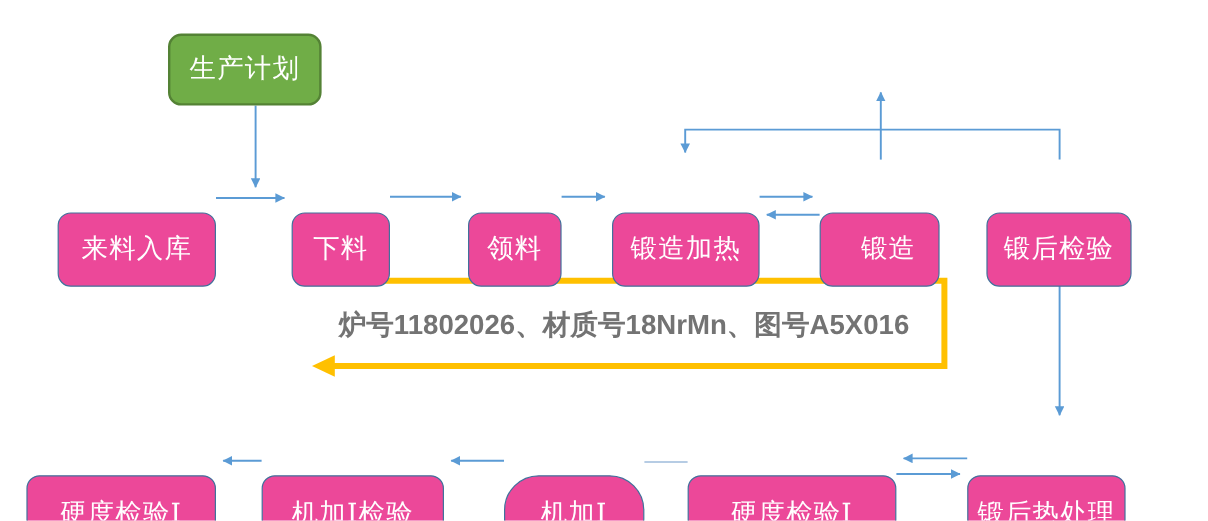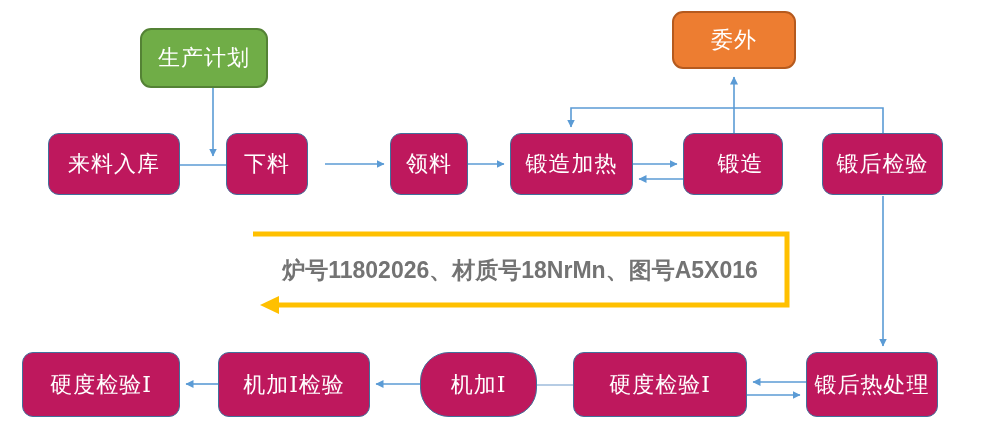--- a/index.html
+++ b/index.html
@@ -30,22 +30,23 @@
     display: flex;
     align-items: center;
     justify-content: center;
     font-size: 22px;
     letter-spacing: 1px;
     line-height: 1;
     text-align: center;
     white-space: nowrap;
   }
   .node.blue {
-    background: #be185d;
+    background: #ec4899;
     border: 1.5px solid #41719C;
+    margin-top: 44px;
   }
   .node.green {
     background: #70AD47;
     border: 2px solid #548235;
   }
   .node.orange {
     background: #ED7D31;
     border: 2px solid #B55A1E;
   }
   .annotation-text {
@@ -91,25 +92,24 @@
     </g>
     <line x1="537" y1="385" x2="573" y2="385" stroke="#B6CCE4" stroke-width="1.8"></line>
     <g>
       <polyline points="253,234 787,234 787,305 277,305" stroke="#FFC000" stroke-width="5" fill="none"></polyline>
       <polygon points="279,296 279,314 260,305" fill="#FFC000"></polygon>
     </g>
   </svg>
 
   <div class="node green" style="left:140px; top:28px; width:128px; height:60px;">生产计划</div>
 
-  <div class="node orange" style="left:672px; top:11px; width:124px; height:58px;">委外</div>
 
   <div class="node blue" style="left:48px; top:133px; width:132px; height:62px;">来料入库</div>
 
-  <div class="node blue" style="left:226px; top:133px; width:82px; height:62px;">下料</div>
+  <div class="node blue" style="left:243px; top:133px; width:82px; height:62px;">下料</div>
 
   <div class="node blue" style="left:390px; top:133px; width:78px; height:62px;">领料</div>
 
   <div class="node blue" style="left:510px; top:133px; width:123px; height:62px;">锻造加热</div>
 
   <div class="node blue" style="left:683px; top:133px; width:100px; height:62px;padding-left:15px;">锻造</div>
 
   <div class="node blue" style="left:822px; top:133px; width:121px; height:62px;">锻后检验</div>
 
   <div class="node blue" style="left:22px; top:352px; width:158px; height:65px;">硬度检验Ⅰ</div>

